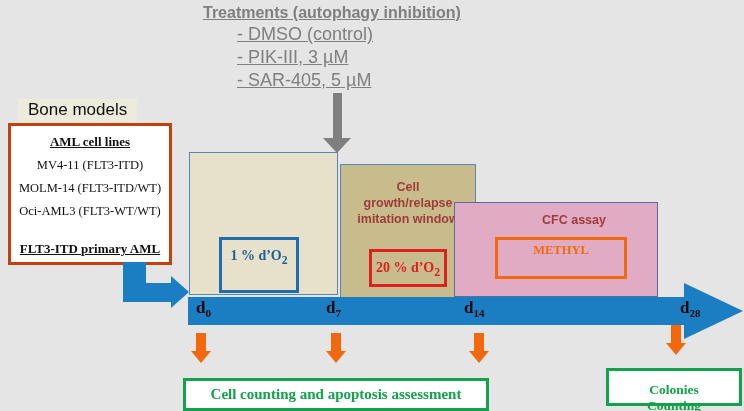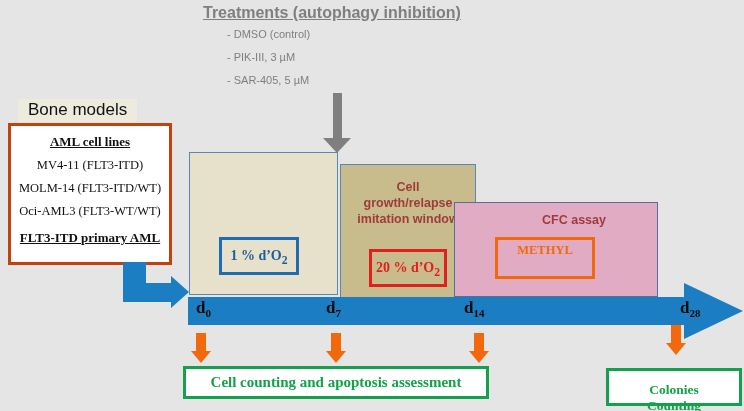--- a/index.html
+++ b/index.html
@@ -2,60 +2,60 @@
 <html style="--blue: #1b7ec2; --orange: #f2690d; --green: #13a24b; --darkred: #9e3b3b; --red: #e02020; --darkblue: #1a5e9e; --gray: #7f7f7f; --cream: #e7e0ca; --tan: #c9bc8c; --pink: #e2abc4;"><head>
 <meta charset="utf-8">
 <style>
   html,body{margin:0;padding:0;background:#fff;}
   #figure{position:relative;width:744px;height:411px;background:#e5e5e5;
           font-family:"Liberation Sans",sans-serif;overflow:hidden;}
 
   
   .treatments{position:absolute;left:203px;top:4px;color:var(--gray);}
   .treatments-title{font-size:16px;font-weight:bold;text-decoration:underline;}
-  .treatment-item{font-size:11px;margin-left:24px;line-height:21px;margin-top:2px;}
+  .treatment-item{font-size:18px;margin-left:34px;line-height:21px;margin-top:2px;text-decoration:underline;}
 
   
   .gray-arrow-shaft{position:absolute;left:333px;top:93px;width:9px;height:46px;background:var(--gray);}
   .gray-arrow-head{position:absolute;left:323px;top:138px;width:0;height:0;
       border-left:14px solid transparent;border-right:14px solid transparent;
       border-top:15px solid var(--gray);}
 
   
   .cell-models-title{position:absolute;left:18px;top:99px;background:#edebdc;
       padding:1px 10px 2px 10px;font-size:17px;color:#111;}
   .cell-models-box{position:absolute;left:8px;top:123px;width:158px;height:136px;
       border:3px solid #c2410c;background:#fff;text-align:center;
       font-family:"Liberation Serif",serif;color:#111;}
   .aml-header{font-size:13px;font-weight:bold;text-decoration:underline;margin-top:8px;}
   .cell-line{font-size:12.5px;margin-top:8px;}
-  .primary-aml{font-size:13px;font-weight:bold;text-decoration:underline;margin-top:11px;}
+  .primary-aml{font-size:13px;font-weight:bold;text-decoration:underline;margin-top:22px;}
 
   
   .elbow-v{position:absolute;left:123px;top:262px;width:23px;height:40px;background:var(--blue);}
   .elbow-h{position:absolute;left:123px;top:283px;width:50px;height:19px;background:var(--blue);}
   .elbow-head{position:absolute;left:171px;top:276px;width:0;height:0;
       border-top:16px solid transparent;border-bottom:16px solid transparent;
       border-left:18px solid var(--blue);}
 
   
   .panel{position:absolute;border:1px solid #5b87b5;box-sizing:border-box;text-align:center;}
   .panel-bone{left:189px;top:152px;width:149px;height:143px;background:var(--cream);}
   .panel-growth{left:340px;top:164px;width:136px;height:143px;background:var(--tan);}
   .panel-cfc{left:454px;top:202px;width:204px;height:95px;background:var(--pink);border-color:#5a6b9e;padding-left:36px;}
   .panel-title{color:var(--darkred);font-weight:bold;font-size:12.5px;line-height:16px;
       padding:14px 10px 0 10px;}
   .panel-cfc .panel-title{padding-top:9px;}
   .cond-box{position:absolute;box-sizing:border-box;text-align:center;
       font-family:"Liberation Serif",serif;font-weight:bold;}
-  .cond-blue{left:29px;top:84px;width:80px;height:38px;border:3px solid #1f6cb0;
+  .cond-blue{left:29px;top:84px;width:80px;height:56px;border:3px solid #1f6cb0;
       color:var(--darkblue);font-size:14px;line-height:32px;}
   .cond-red{left:28px;top:84px;width:78px;height:38px;border:3px solid var(--red);
       color:var(--red);font-size:14px;line-height:32px;}
-  .cond-orange{left:40px;top:34px;width:100px;height:42px;border:3px solid var(--orange);
+  .cond-orange{left:40px;top:34px;width:132px;height:42px;border:3px solid var(--orange);
       color:var(--orange);font-size:12.5px;line-height:17px;padding-top:2px;}
 
   
   .timeline-band{position:absolute;left:188px;top:297px;width:497px;height:28px;background:var(--blue);}
   .timeline-head{position:absolute;left:684px;top:283px;width:0;height:0;
       border-top:28px solid transparent;border-bottom:28px solid transparent;
       border-left:59px solid var(--blue);}
   .day-label{position:absolute;top:298px;color:#0a0a0a;font-family:"Liberation Serif",serif;
       font-weight:bold;font-size:17px;}
   .day-label sub{font-size:11px;}
@@ -67,21 +67,21 @@
   .oarrow .head{position:absolute;left:-10px;top:18px;width:0;height:0;
       border-left:10px solid transparent;border-right:10px solid transparent;
       border-top:12px solid var(--orange);}
   .oa1{left:201px;top:333px;} .oa2{left:336px;top:333px;}
   .oa3{left:479px;top:333px;} .oa4{left:676px;top:325px;}
 
   
   .green-box{position:absolute;border:3px solid var(--green);background:#fff;
       color:var(--green);font-family:"Liberation Serif",serif;font-weight:bold;
       text-align:center;box-sizing:border-box;}
-  .gb-counting{left:183px;top:366px;width:306px;height:33px;font-size:15px;line-height:27px;}
+  .gb-counting{left:183px;top:378px;width:306px;height:33px;font-size:15px;line-height:27px;}
   .gb-colonies{left:606px;top:368px;width:136px;height:38px;font-size:13.5px;line-height:16px;padding-top:11px;}
 </style>
 </head>
 <body>
 
 <div id="figure">
 
   <div class="treatments">
     <div class="treatments-title">Treatments (autophagy inhibition)</div>
     <div class="treatment-item">- DMSO (control)</div>

